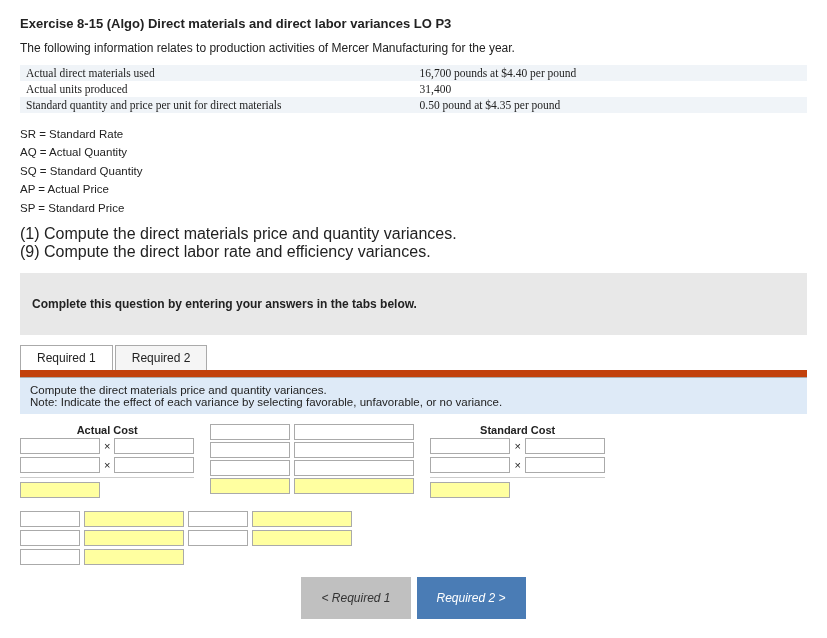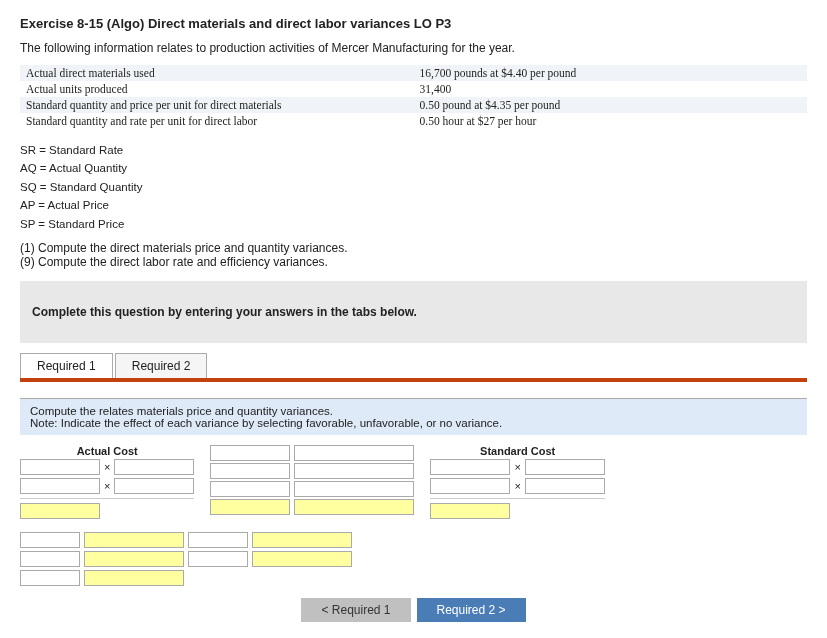--- a/index.html
+++ b/index.html
@@ -36,34 +36,34 @@
     }
     .info-table td:first-child {
       width: 50%;
     }
     .legend {
       font-size: 11.5px;
       margin-bottom: 8px;
       line-height: 1.6;
     }
     .instructions {
-      font-size: 12px;
+      font-size: 16px;
       margin-bottom: 12px;
     }
     .complete-box {
       background: #e8e8e8;
       padding: 24px 12px;
       margin-bottom: 10px;
       font-size: 12px;
       font-weight: bold;
     }
     .tabs-row {
       display: flex;
-      border-bottom: 4px solid #c2410c;
-      margin-bottom: 16px;
+      border-bottom: 7px solid #c2410c;
+      margin-bottom: 0;
       align-items: flex-end;
     }
     .tab {
       padding: 5px 16px;
       border: 1px solid #aaa;
       border-bottom: none;
       background: #f5f5f5;
       cursor: pointer;
       font-size: 12px;
       margin-right: 2px;
@@ -132,24 +132,25 @@
       font-size: 11px;
       padding: 0 2px;
     }
     .bottom-tabs {
       display: flex;
       justify-content: center;
       gap: 6px;
       margin-top: 12px;
     }
     .btn-tab {
-      padding: 5px 20px;
+      padding: 14px 20px;
       font-size: 12px;
       border: none;
       cursor: pointer;
+      font-style: italic;
     }
     .btn-tab-prev {
       background: #c0c0c0;
       color: #333;
     }
     .btn-tab-next {
       background: #4a7cb5;
       color: #fff;
       display: flex;
       align-items: center;
@@ -191,24 +192,20 @@
         <td>16,700 pounds at $4.40 per pound</td>
       </tr>
       <tr>
         <td>Actual units produced</td>
         <td>31,400</td>
       </tr>
       <tr>
         <td>Standard quantity and price per unit for direct materials</td>
         <td>0.50 pound at $4.35 per pound</td>
       </tr>
-      <tr>
-        <td>Standard quantity and rate per unit for direct labor</td>
-        <td>0.50 hour at $27 per hour</td>
-      </tr>
     </tbody>
 </table>
 
 <div class="legend" id="legend-div">
     <div>SR = Standard Rate</div>
     <div></div>
     <div>AQ = Actual Quantity</div>
     <div>SQ = Standard Quantity</div>
     <div>AP = Actual Price</div>
     <div>SP = Standard Price</div>
@@ -220,21 +217,21 @@
   </div>
 
 <div class="complete-box">Complete this question by entering your answers in the tabs below.</div>
 
 <div class="tabs-row">
   <div class="tab active">Required 1</div>
   <div class="tab">Required 2</div>
 </div>
 
 <div class="note-box">
-  <div>Compute the relates materials price and quantity variances.</div>
+  <div>Compute the direct materials price and quantity variances.</div>
   <div>Note: Indicate the effect of each variance by selecting favorable, unfavorable, or no variance.</div>
 </div>
 
 <div class="variance-section">
 
   <div class="three-col">
 
     <div>
       <div class="col-header">Actual Cost</div>
       <div class="row-g">

